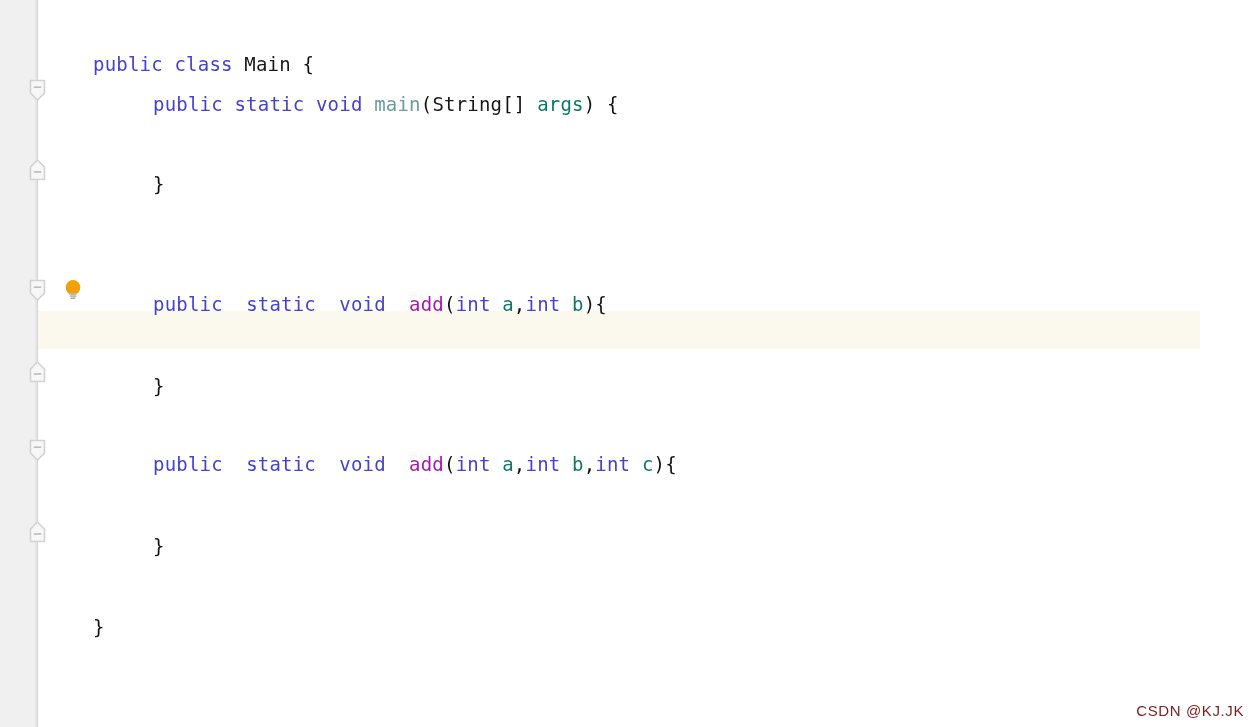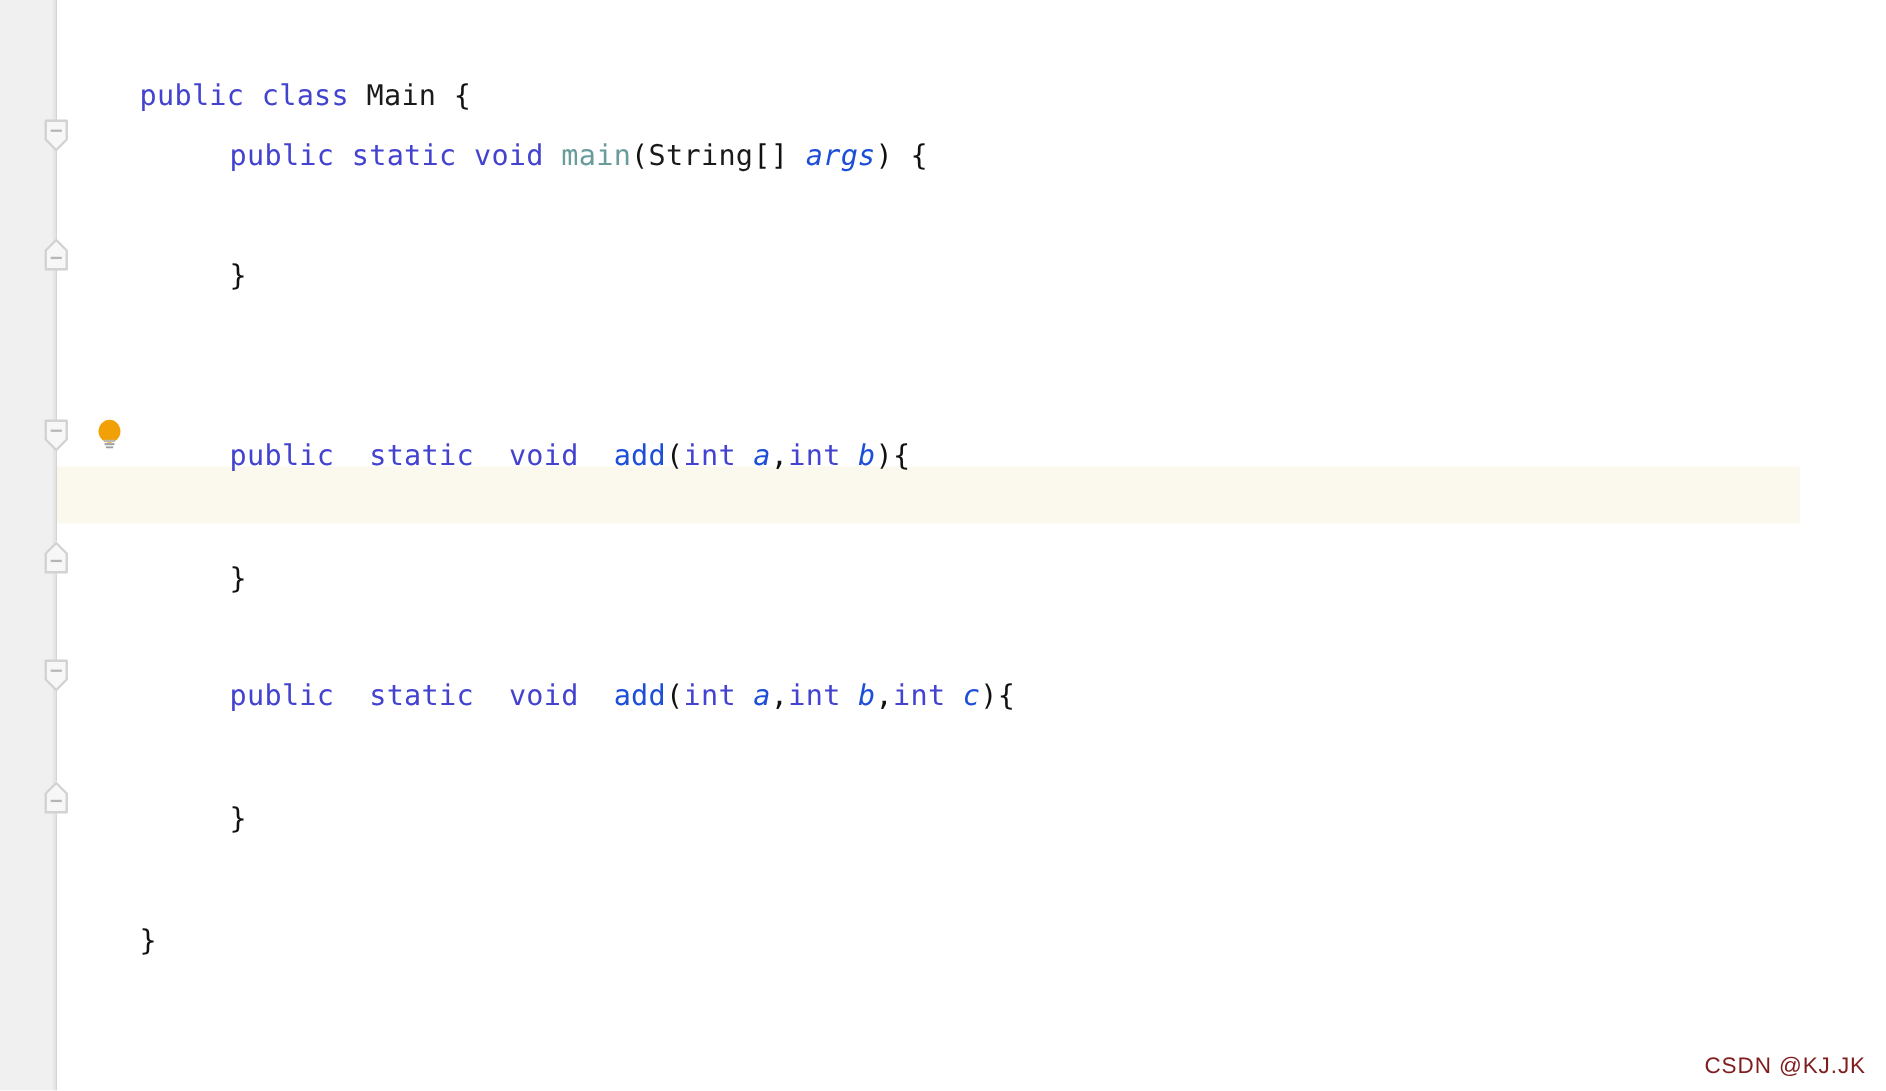--- a/index.html
+++ b/index.html
@@ -81,22 +81,22 @@
     font-family: "DejaVu Sans Mono", "Liberation Mono", monospace;
     font-size: 19px;
     letter-spacing: 0.2px;
     color: #0b0b0b;
   }
 
   
   .kw    { color: #4343cf; }          
   .typ   { color: #1a1a1a; }          
   .mname { color: #6b9c9c; }          
-  .unused{ color: #1d4ed8; }          
-  .param { color: #1d4ed8; font-style: italic; }          
+  .unused{ color: #a21caf; }          
+  .param { color: #0f766e; }          
   .punct { color: #111111; }          
   .brace { color: #111111; }
 
   
   .fold {
     position: absolute;
     width: 19px;
     height: 23px;
     z-index: 6;
   }

